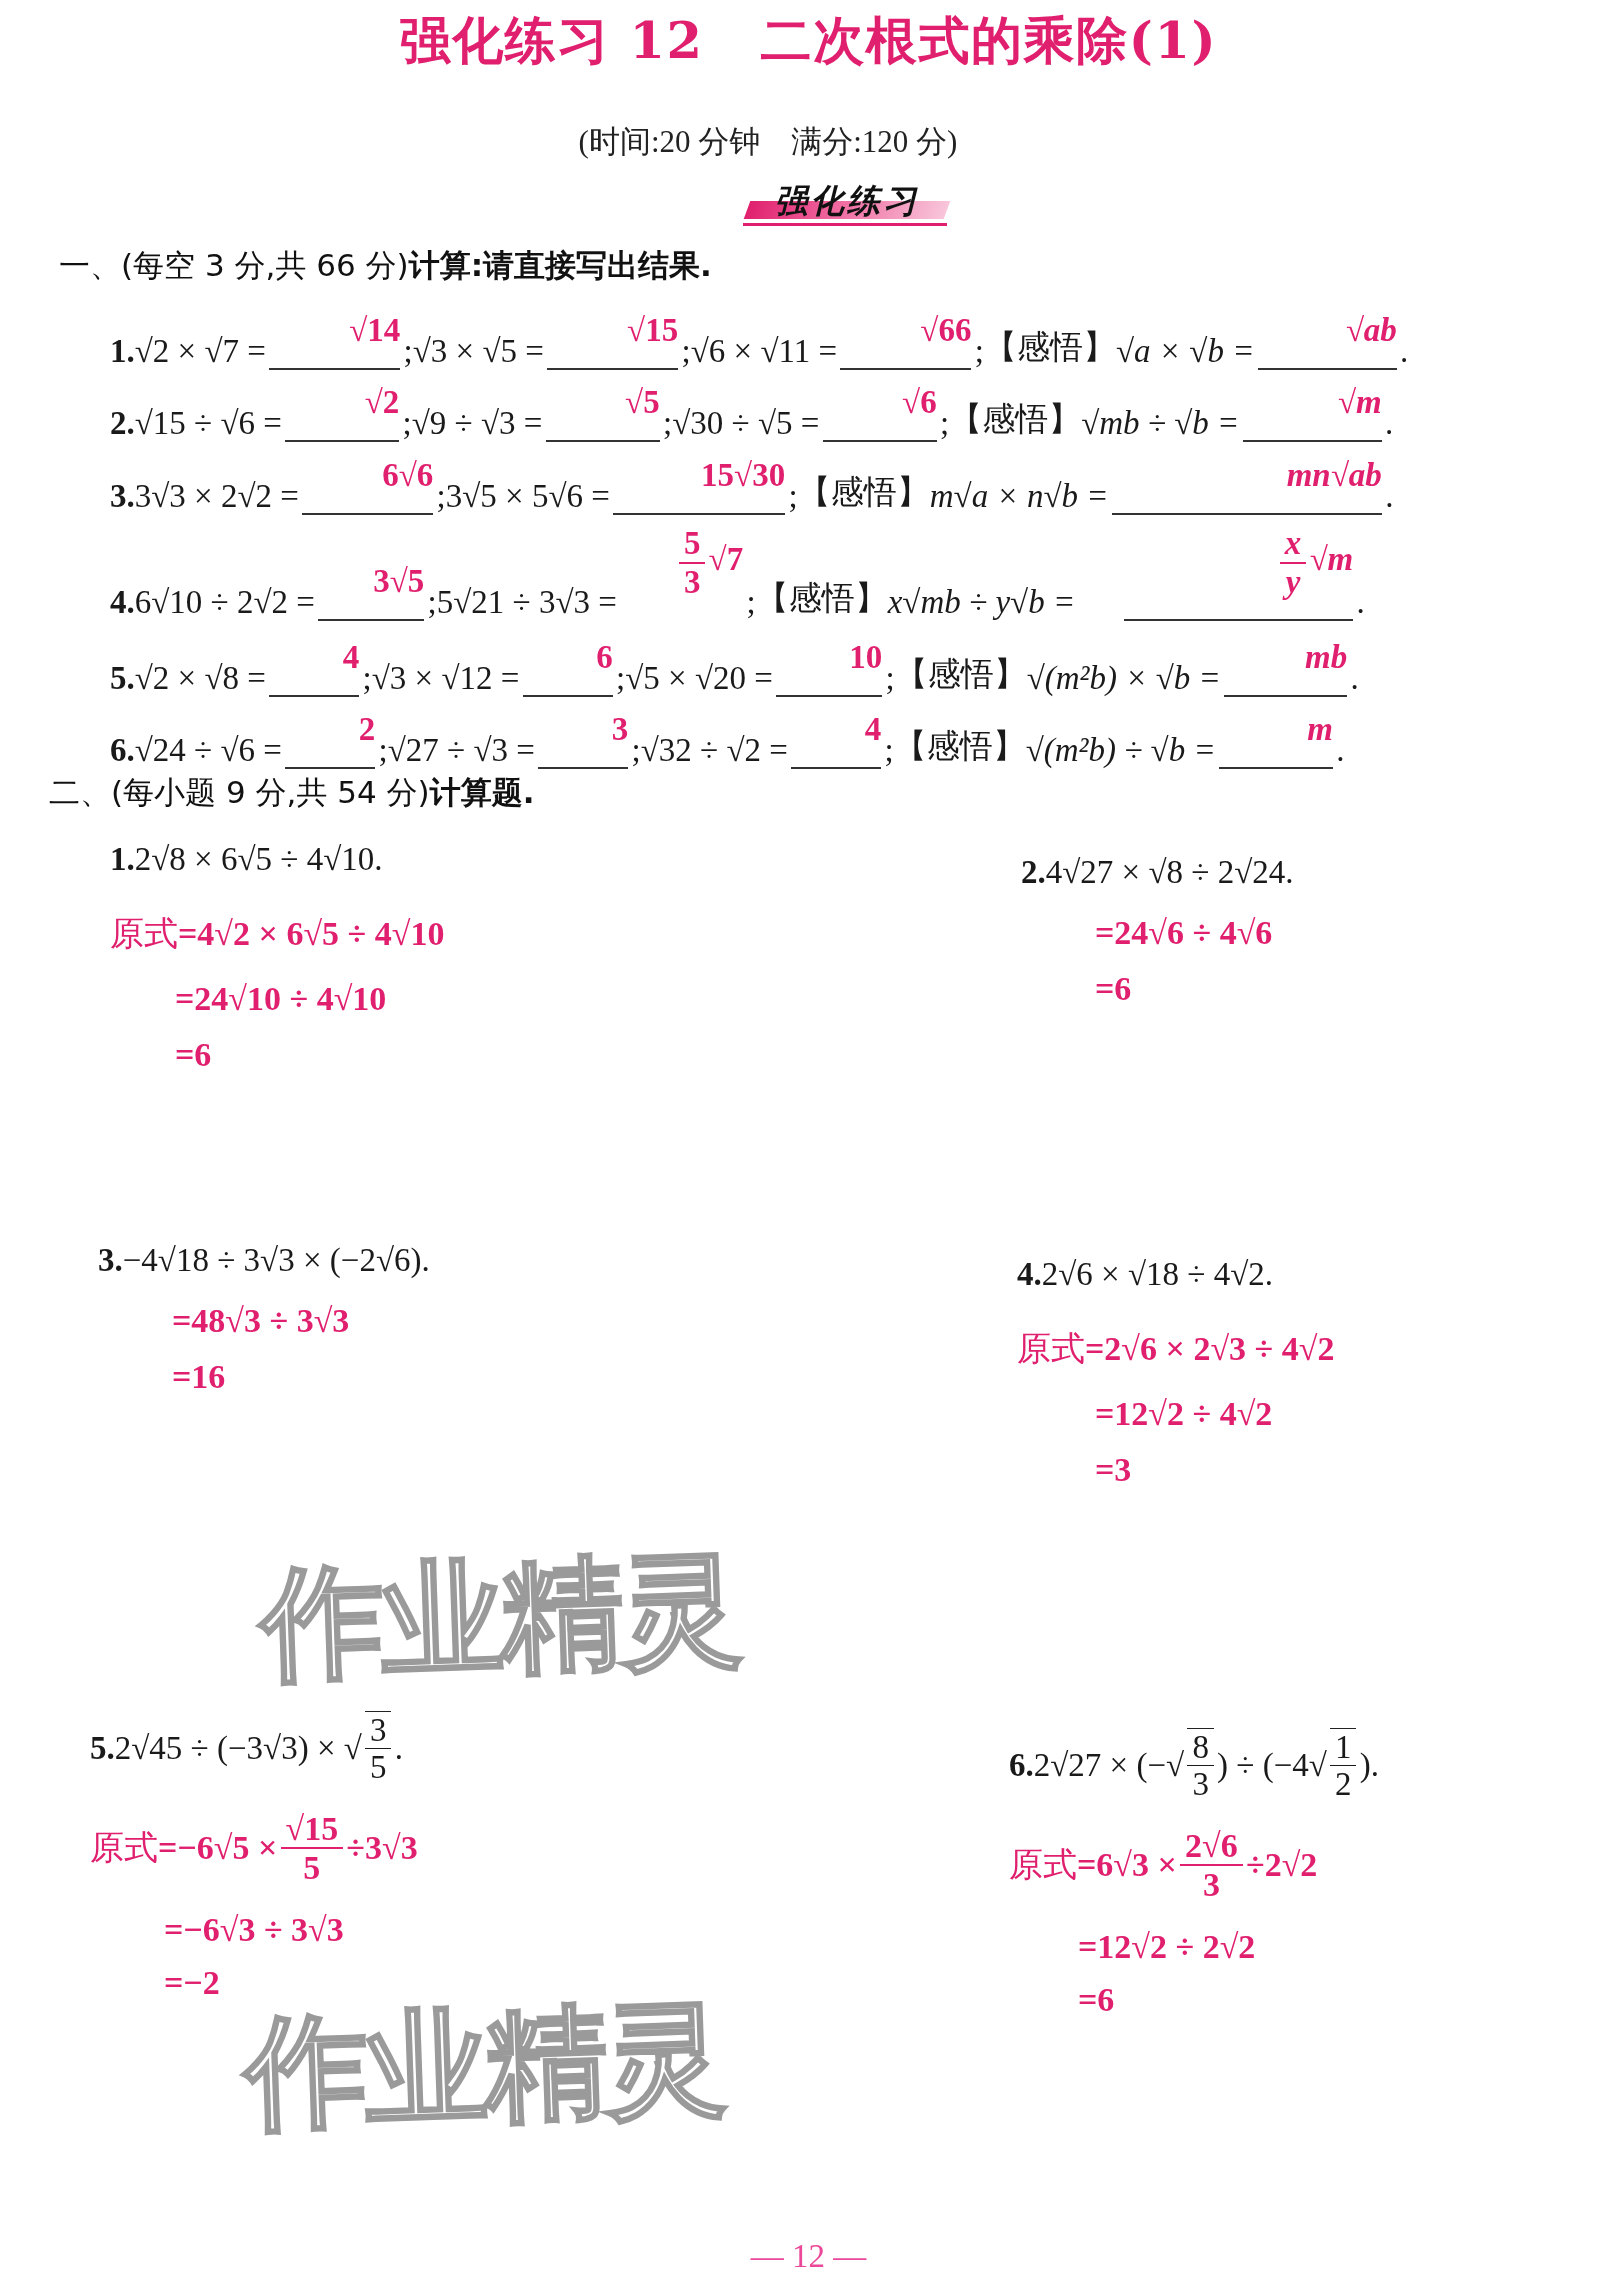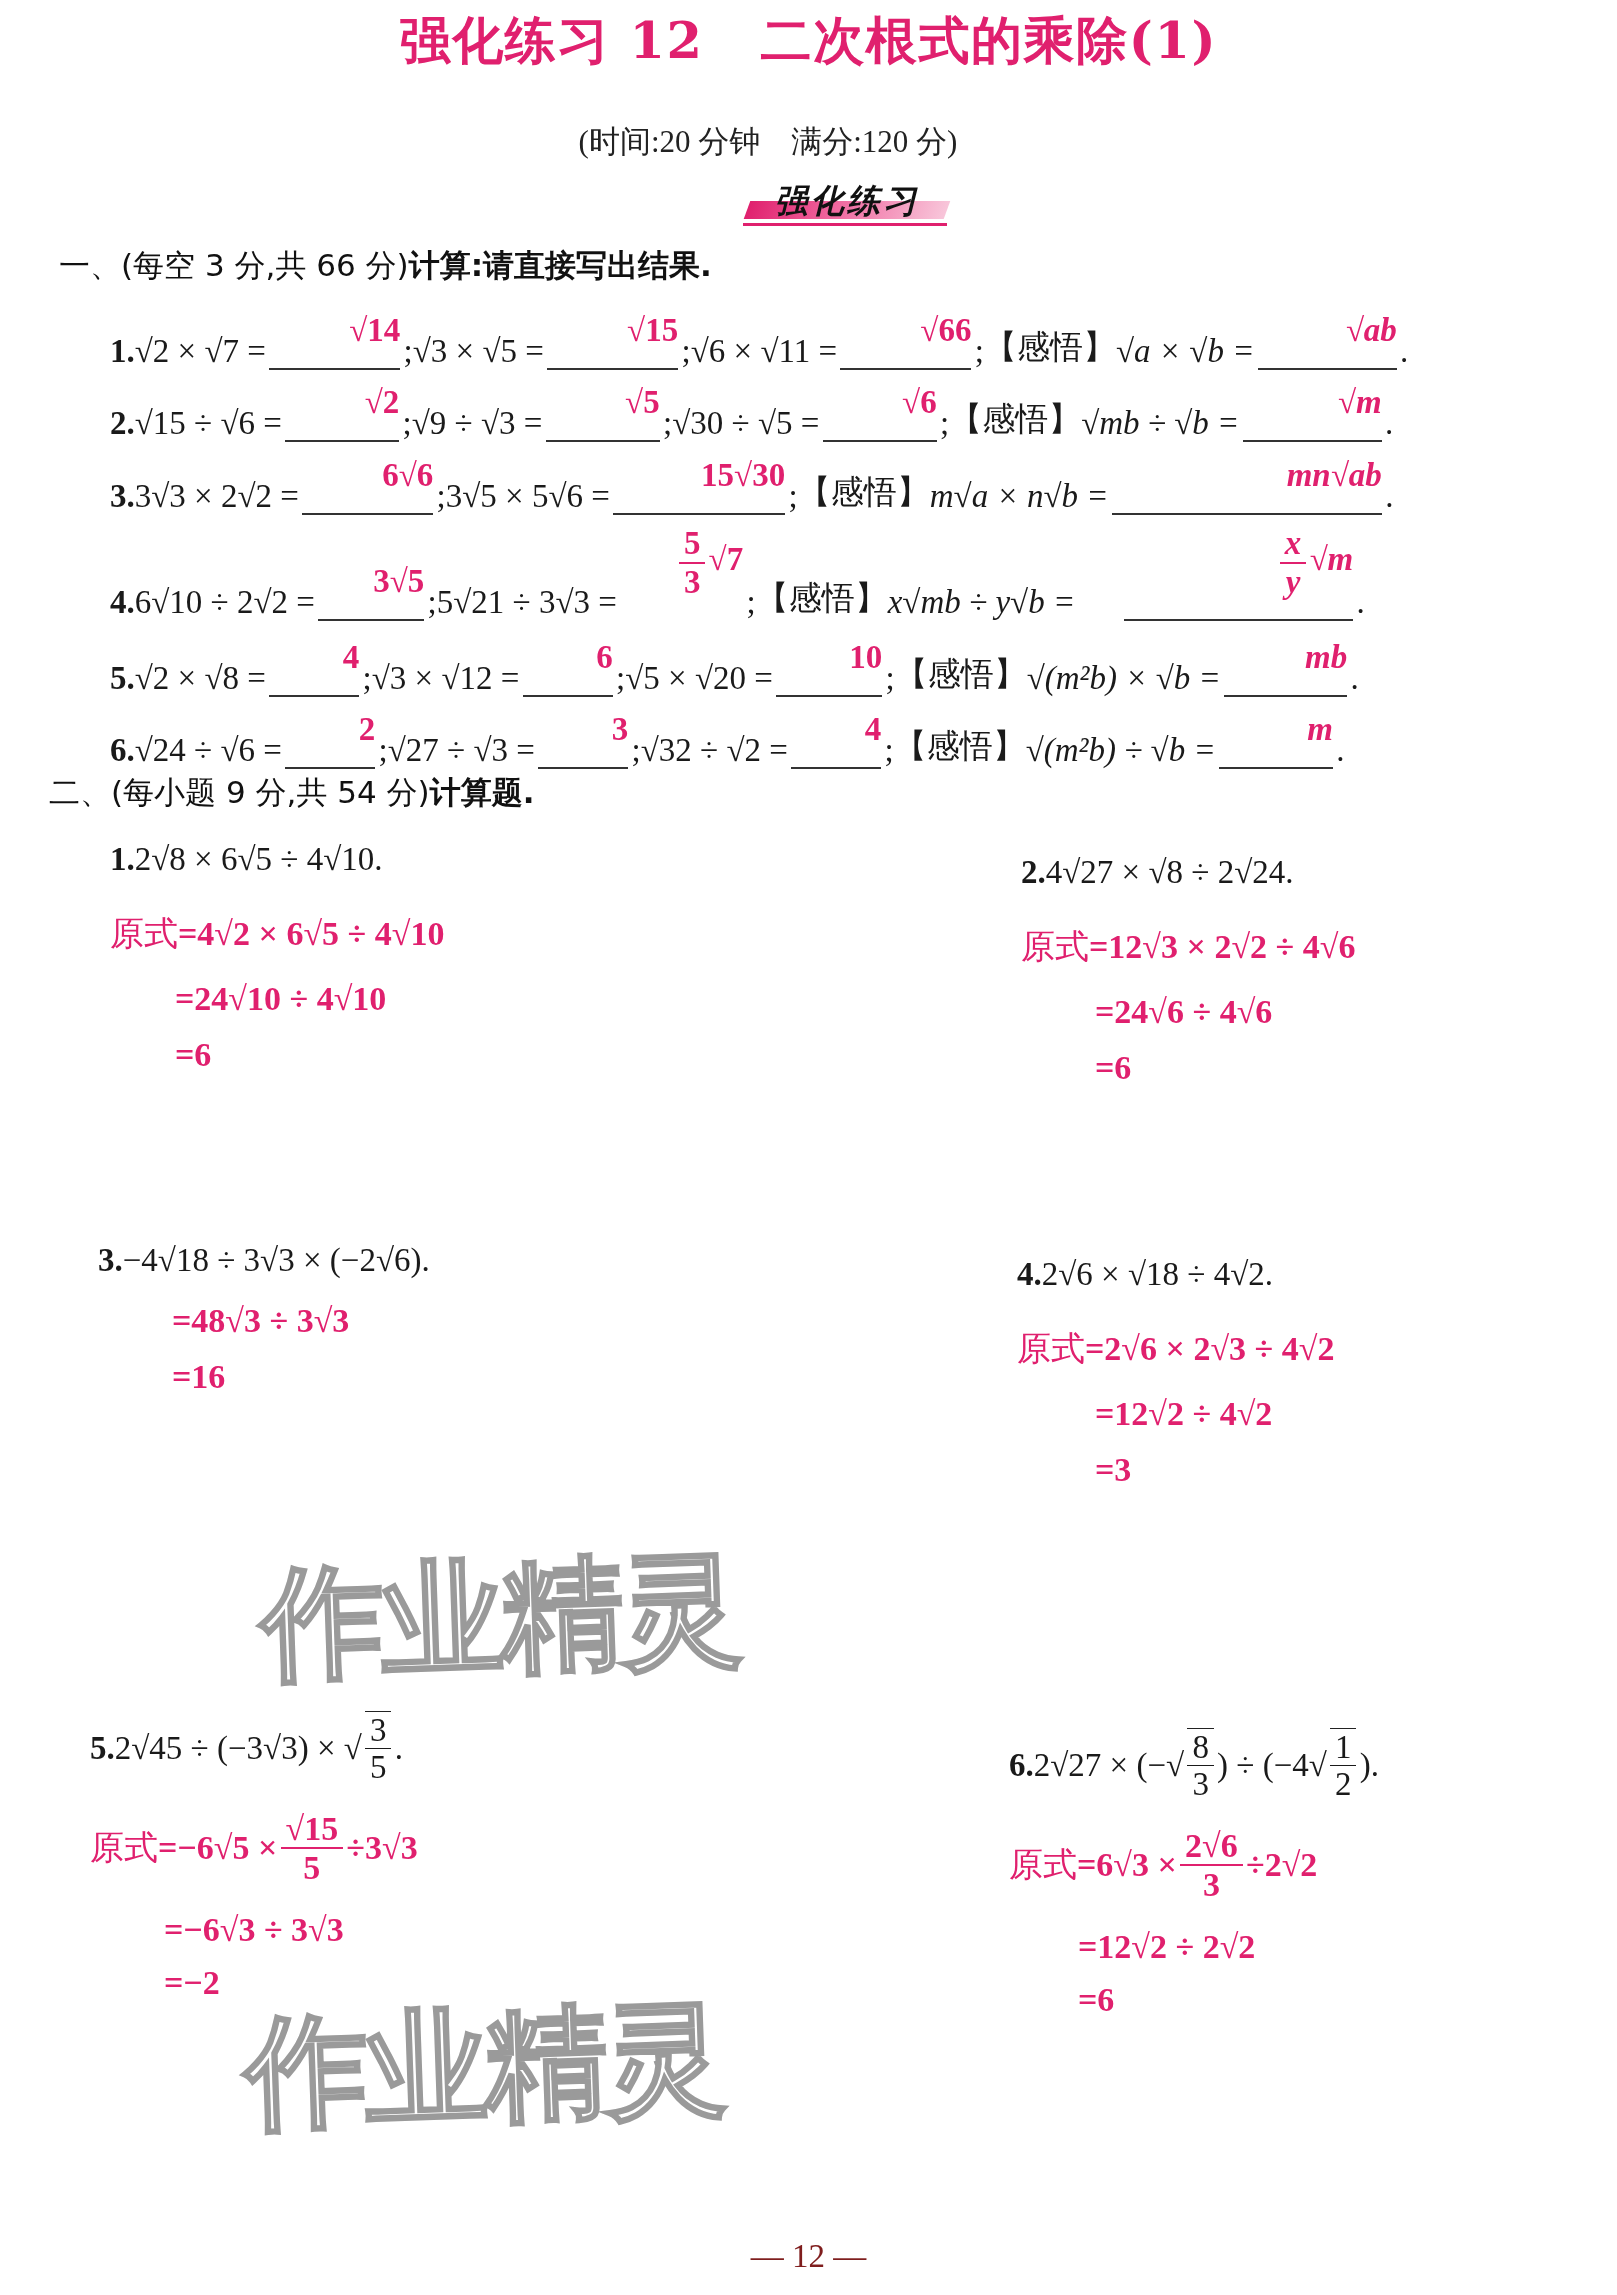--- a/index.html
+++ b/index.html
@@ -42,21 +42,21 @@
   .sol { font-size:34px; color:#e0206e; font-weight:bold; }
   .sol .lbl { font-family:"DejaVu Sans", sans-serif; font-weight:normal; }
   .frac { display:inline-flex; flex-direction:column; align-items:center; vertical-align:middle; margin:0 3.3px; }
   .frac .n { border-bottom:2.5px solid currentColor; padding:0 4.9px; line-height:1.1; }
   .frac .d { line-height:1.1; }
   .watermark {
     font-size:123px; font-weight:bold; color:transparent;
     -webkit-text-stroke:2.5px #9a9a9a; font-family:"DejaVu Sans", sans-serif;
     letter-spacing:-3.3px; transform:rotate(-2deg);
   }
-  .pagenum { left:0; width:1617px; top:2238px; text-align:center; font-size:33px; color:#7f1d1d; }
+  .pagenum { left:0; width:1617px; top:2238px; text-align:center; font-size:33px; color:#ec4899; }
 </style>
 </head>
 <body>
 
 <div class="abs title">
   <span>强化练习 12</span><span class="gap"></span><span>二次根式的乘除(1)</span>
 </div>
 <div class="abs timeline">(时间:20 分钟　满分:120 分)</div>
 <div class="abs badge">
   <div class="bar"></div>
@@ -180,21 +180,20 @@
 
 <div class="abs" style="left:110px; top:841px;">
   <div class="prob"><span class="num">1.</span><span>2√8 × 6√5 ÷ 4√10.</span></div>
   <div class="sol" style="margin-top:33px;"><span class="lbl">原式</span><span>=4√2 × 6√5 ÷ 4√10</span></div>
   <div class="sol" style="margin-top:23px; padding-left:65px;">=24√10 ÷ 4√10</div>
   <div class="sol" style="margin-top:18px; padding-left:65px;">=6</div>
 </div>
 
 <div class="abs" style="left:1021px; top:854px;">
   <div class="prob"><span class="num">2.</span><span>4√27 × √8 ÷ 2√24.</span></div>
-  <div class="sol" style="margin-top:33px;"><span class="lbl">原式</span><span>=12√3 × 2√2 ÷ 4√6</span></div>
   <div class="sol" style="margin-top:23px; padding-left:74px;">=24√6 ÷ 4√6</div>
   <div class="sol" style="margin-top:18px; padding-left:74px;">=6</div>
 </div>
 
 <div class="abs" style="left:98px; top:1242px;">
   <div class="prob"><span class="num">3.</span><span>−4√18 ÷ 3√3 × (−2√6).</span></div>
   <div class="sol" style="margin-top:23px; padding-left:74px;">=48√3 ÷ 3√3</div>
   <div class="sol" style="margin-top:18px; padding-left:74px;">=16</div>
 </div>
 

